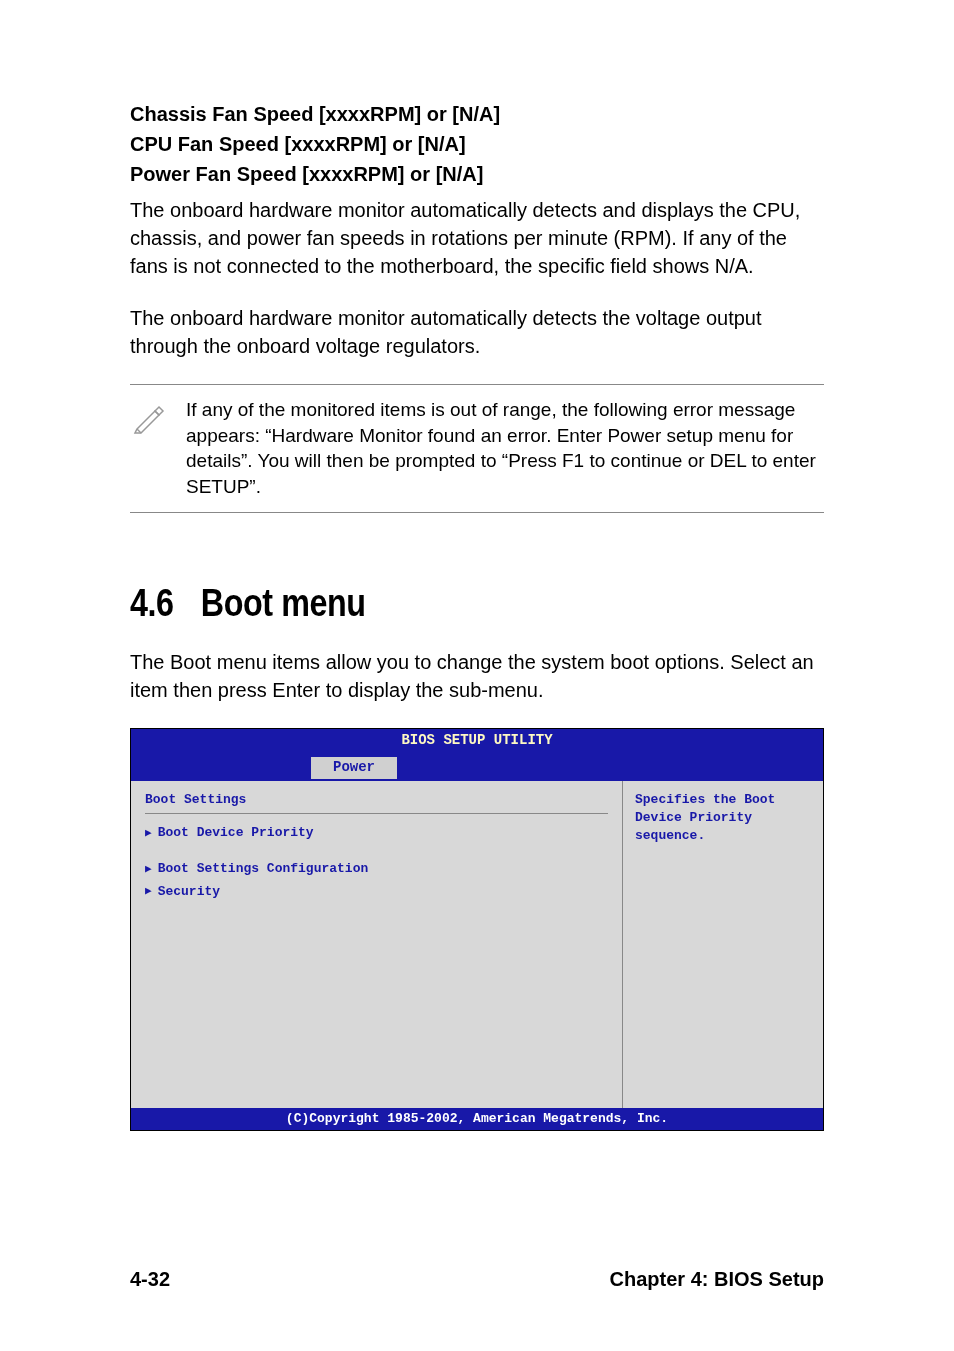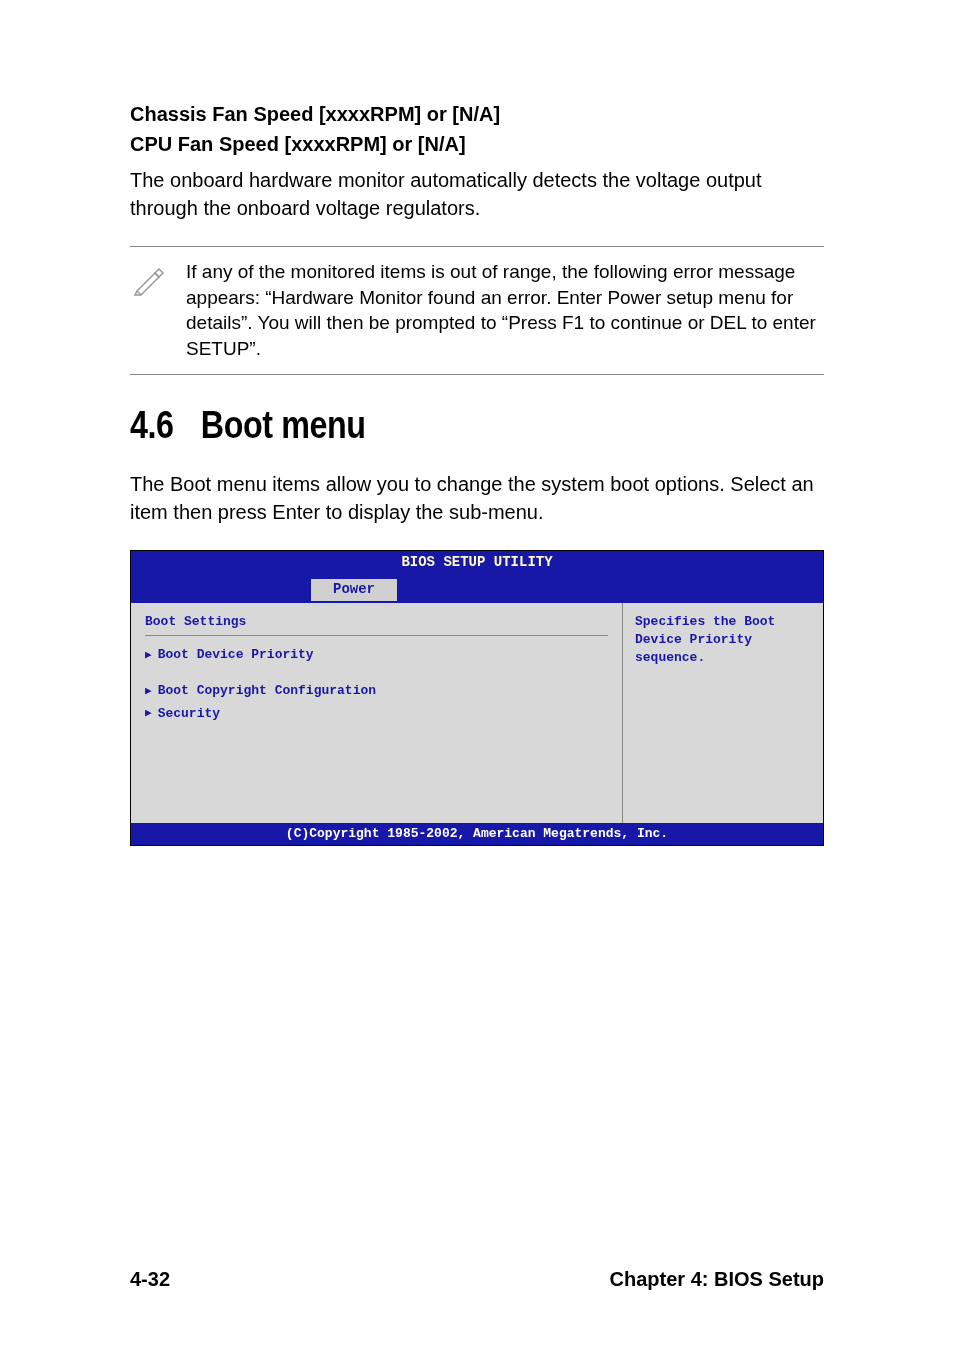--- a/index.html
+++ b/index.html
@@ -28,21 +28,21 @@
     .body-text {
       margin-top: 8px;
       margin-bottom: 24px;
     }
     .note-section {
       border-top: 1px solid #888;
       border-bottom: 1px solid #888;
       padding: 12px 0;
       display: flex;
       gap: 20px;
-      margin-bottom: 24px;
+      margin-bottom: 64px;
     }
     .note-icon {
       flex-shrink: 0;
       width: 36px;
       height: 36px;
       display: flex;
       align-items: flex-start;
       justify-content: center;
       padding-top: 4px;
     }
@@ -85,21 +85,21 @@
       background: #d0d0d0;
       color: #1818a8;
       font-family: "Courier New", monospace;
       font-weight: bold;
       font-size: 14px;
       padding: 1px 22px;
       display: inline-block;
     }
     .bios-body {
       display: flex;
-      height: 220px;
+      height: 327px;
       justify-content: flex-end;
     }
     .bios-left {
       flex: 1;
       background: #d8d8d8;
       padding: 10px 14px;
       font-family: "Courier New", monospace;
       font-weight: bold;
       font-size: 13px;
       color: #1818a8;
@@ -155,20 +155,22 @@
     .spacer-block {
       height: 14px;
     }
   </style>
 </head>
 <body>
 
 <div class="content">
   <div class="heading-bold">Chassis Fan Speed [xxxxRPM] or [N/A]</div>
   <div class="heading-bold">CPU Fan Speed [xxxxRPM] or [N/A]</div>
+  <div class="heading-bold">Power Fan Speed [xxxxRPM] or [N/A]</div>
+  <div class="body-text">The onboard hardware monitor automatically detects and displays the CPU, chassis, and power fan speeds in rotations per minute (RPM). If any of the fans is not connected to the motherboard, the specific field shows N/A.</div>
 
   <div class="body-text">The onboard hardware monitor automatically detects the voltage output through the onboard voltage regulators.</div>
 
   <div class="note-section">
     <div class="note-icon">
       <svg width="34" height="34" viewBox="0 0 34 34">
         <path d="M 6 28 L 24 10 L 28 14 L 10 32 L 4 32 Z" fill="none" stroke="#999" stroke-width="1.5"></path>
         <path d="M 24 10 L 28 6 L 32 10 L 28 14 Z" fill="none" stroke="#999" stroke-width="1.5"></path>
         <line x1="6" y1="28" x2="10" y2="32" stroke="#999" stroke-width="1.5"></line>
       </svg>
@@ -191,21 +193,21 @@
       <div class="bios-left">
         <div class="bios-section-title">Boot Settings</div>
         <div class="bios-divider"></div>
         <div class="bios-item">
           <span class="bios-arrow">▶</span>
           <span>Boot Device Priority</span>
         </div>
         <div class="spacer-block"></div>
         <div class="bios-item">
           <span class="bios-arrow">▶</span>
-          <span>Boot Copyright Configuration</span>
+          <span>Boot Settings Configuration</span>
         </div>
         <div class="bios-item">
           <span class="bios-arrow">▶</span>
           <span>Security</span>
         </div>
       </div>
       <div class="bios-right">
         <div>Specifies the Boot Device Priority sequence.</div>
       </div>
     </div>

